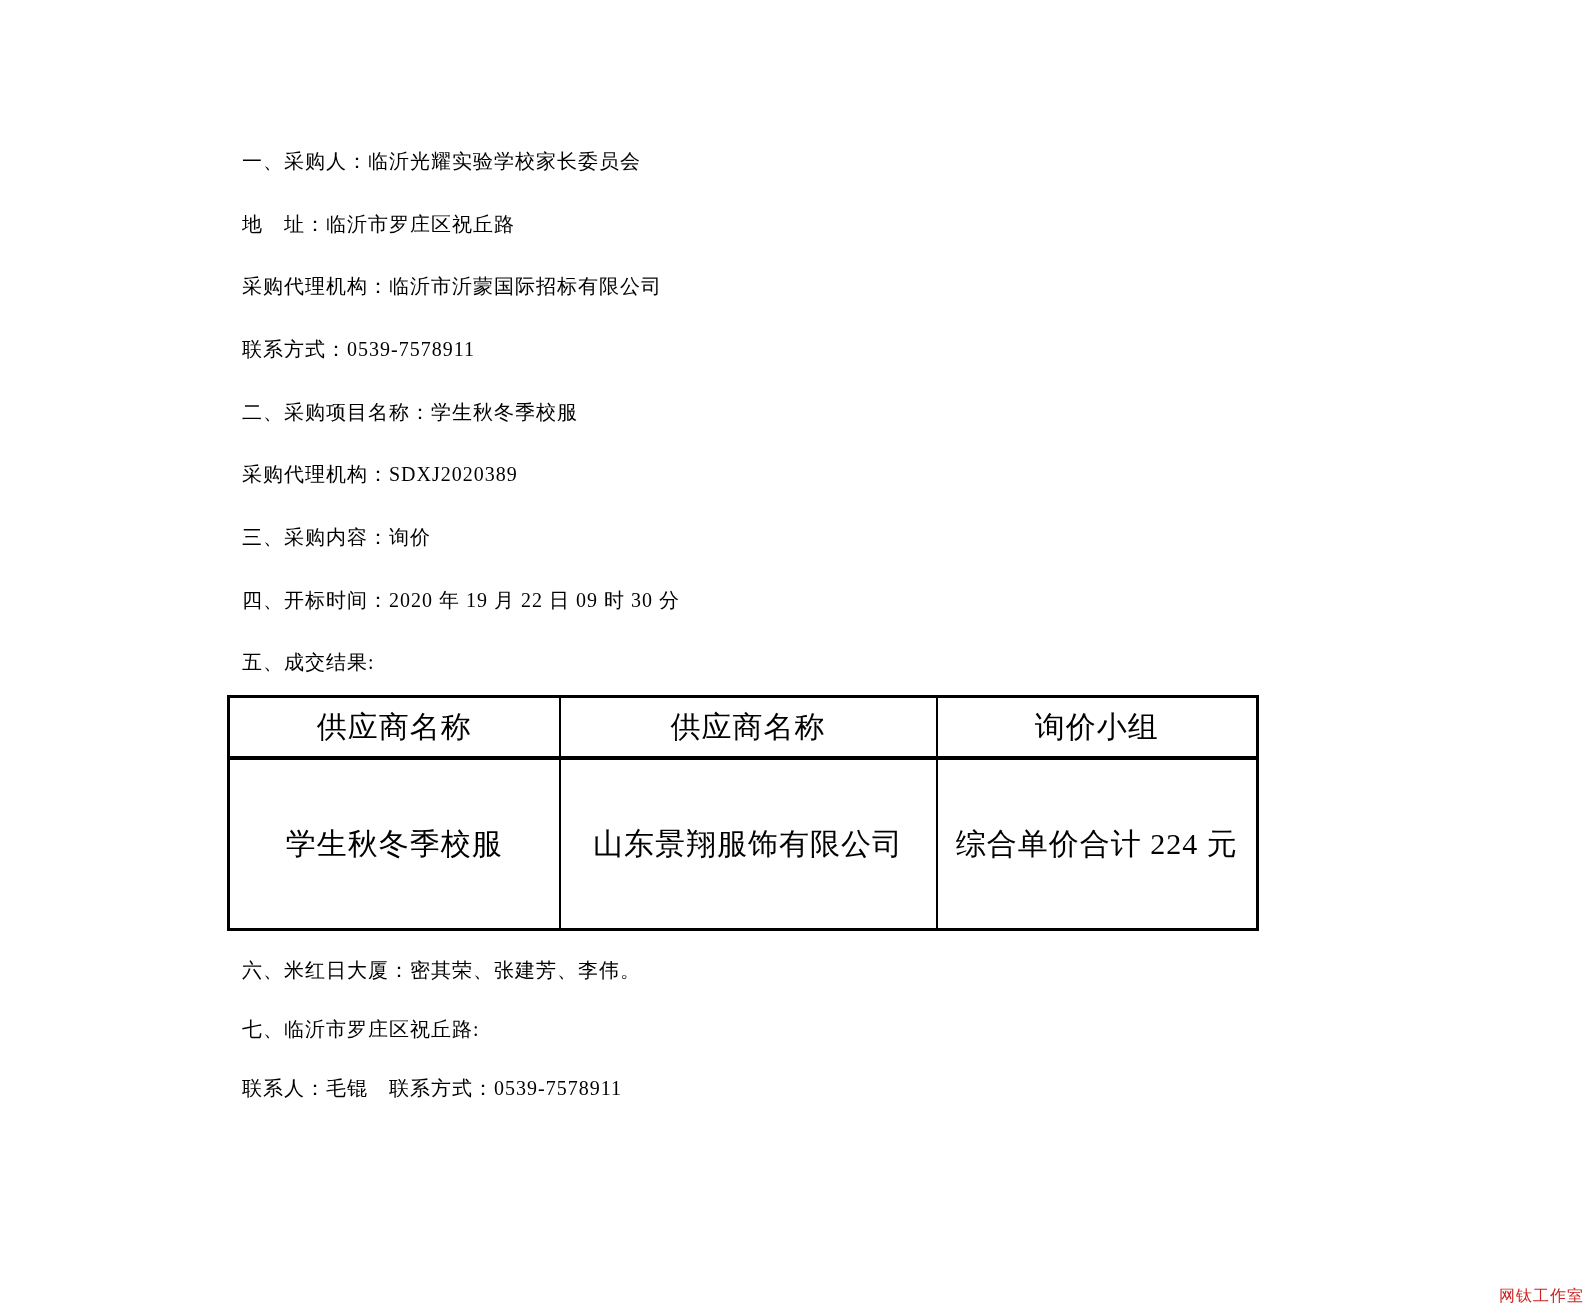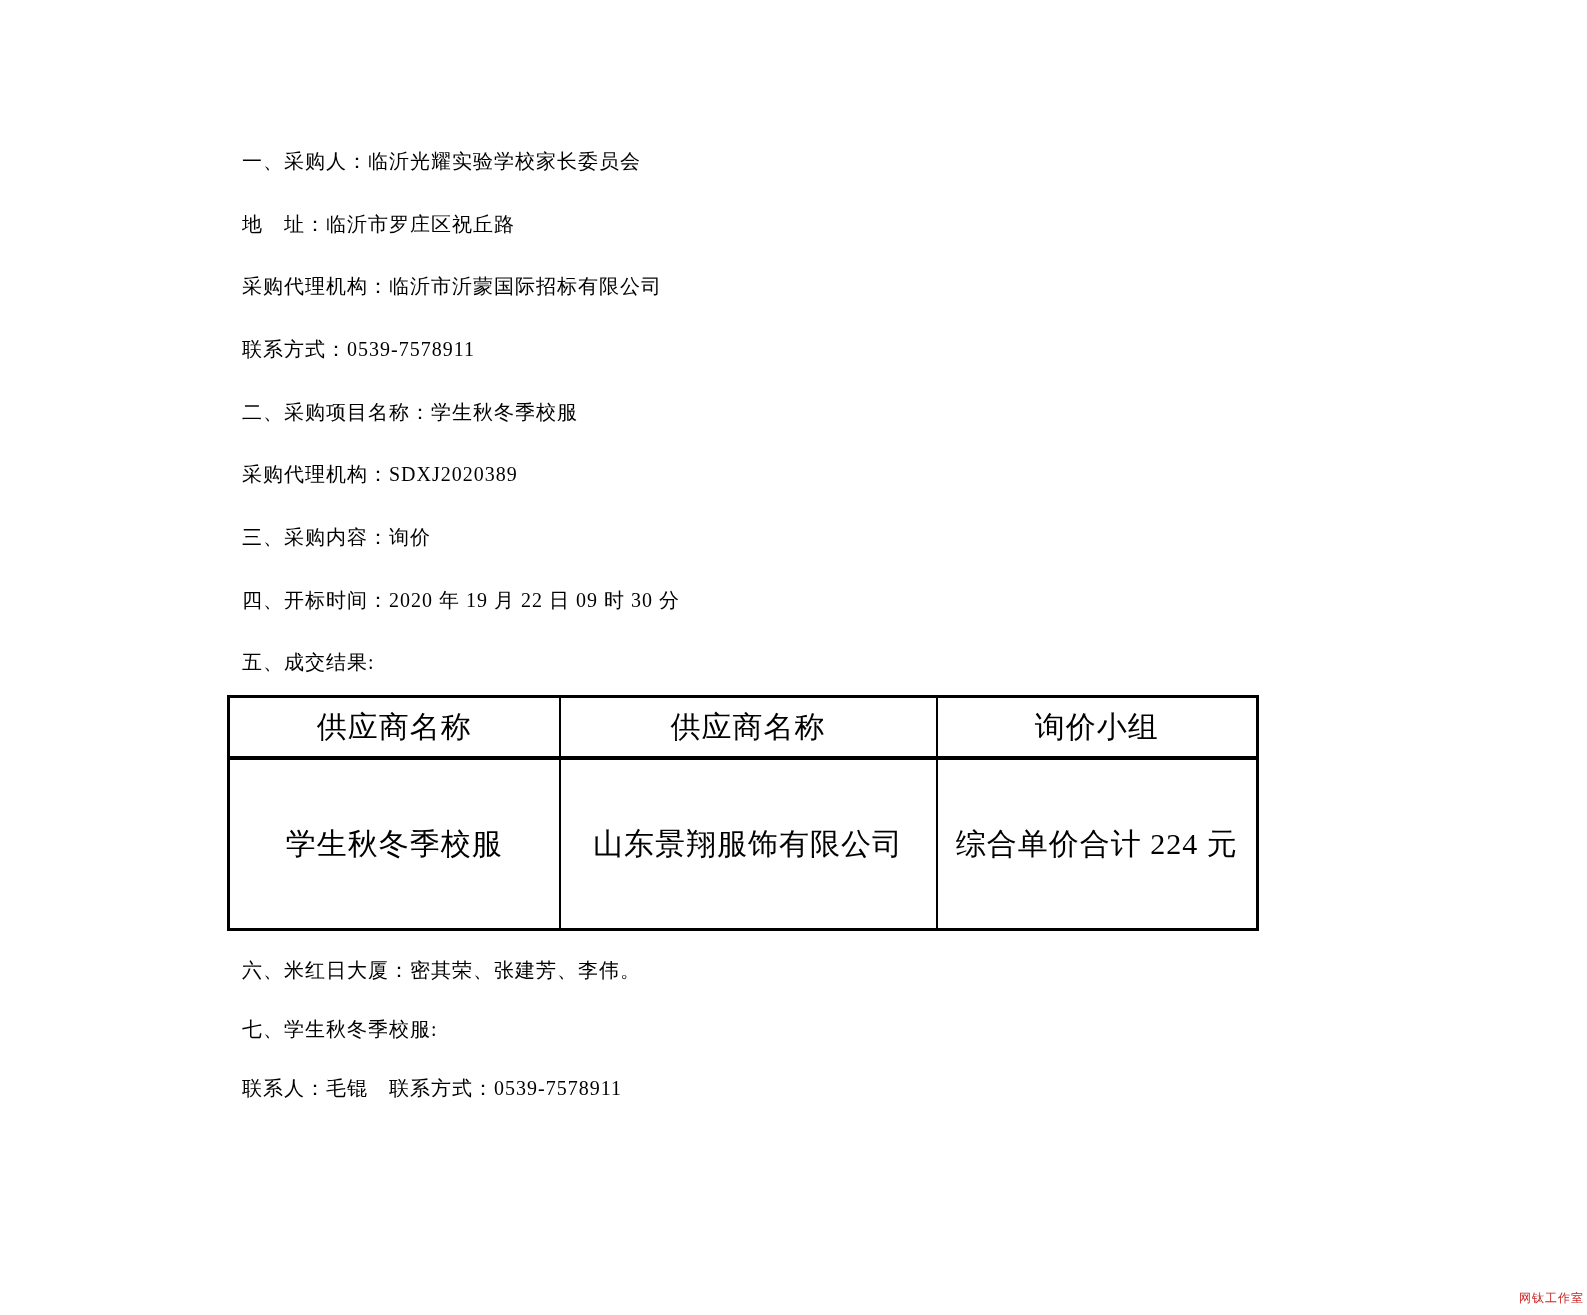--- a/index.html
+++ b/index.html
@@ -58,21 +58,21 @@
     height: 58px;
     border-bottom: 4px solid #000000;
   }
   .result-table tbody td {
     height: 168px;
   }
   .watermark {
     position: absolute;
     right: 3px;
     bottom: 8px;
-    font-size: 12px;
+    font-size: 16px;
     letter-spacing: 1px;
     color: #cc2222;
     white-space: pre;
   }
 </style>
 </head>
 <body>
 
 <div class="doc">
   <p class="line">一、采购人：临沂光耀实验学校家长委员会</p>
@@ -101,17 +101,17 @@
     <tbody>
       <tr>
         <td>学生秋冬季校服</td>
         <td>山东景翔服饰有限公司</td>
         <td>综合单价合计 224 元</td>
       </tr>
     </tbody>
   </table>
 
   <p class="line after after-first">六、米红日大厦：密其荣、张建芳、李伟。</p>
-  <p class="line after">七、学生秋冬季校服:</p>
+  <p class="line after">七、临沂市罗庄区祝丘路:</p>
   <p class="line after">联系人：毛锟　联系方式：0539-7578911</p>
 </div>
 
 <div class="watermark">网钛工作室</div>
 
 </body></html>

